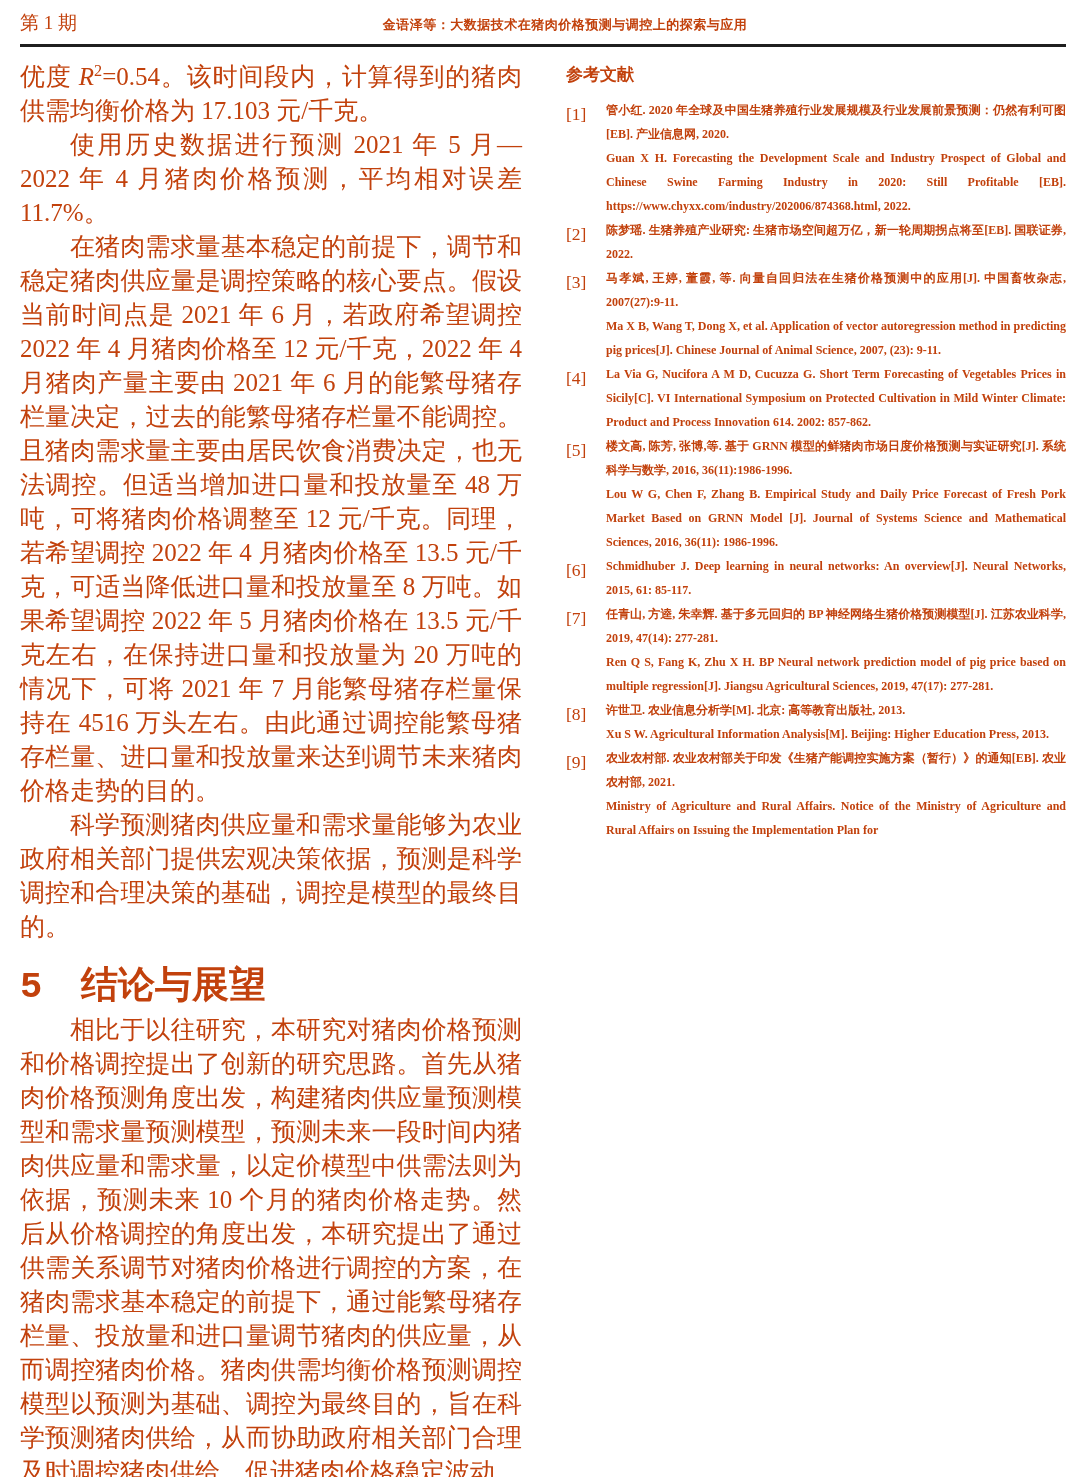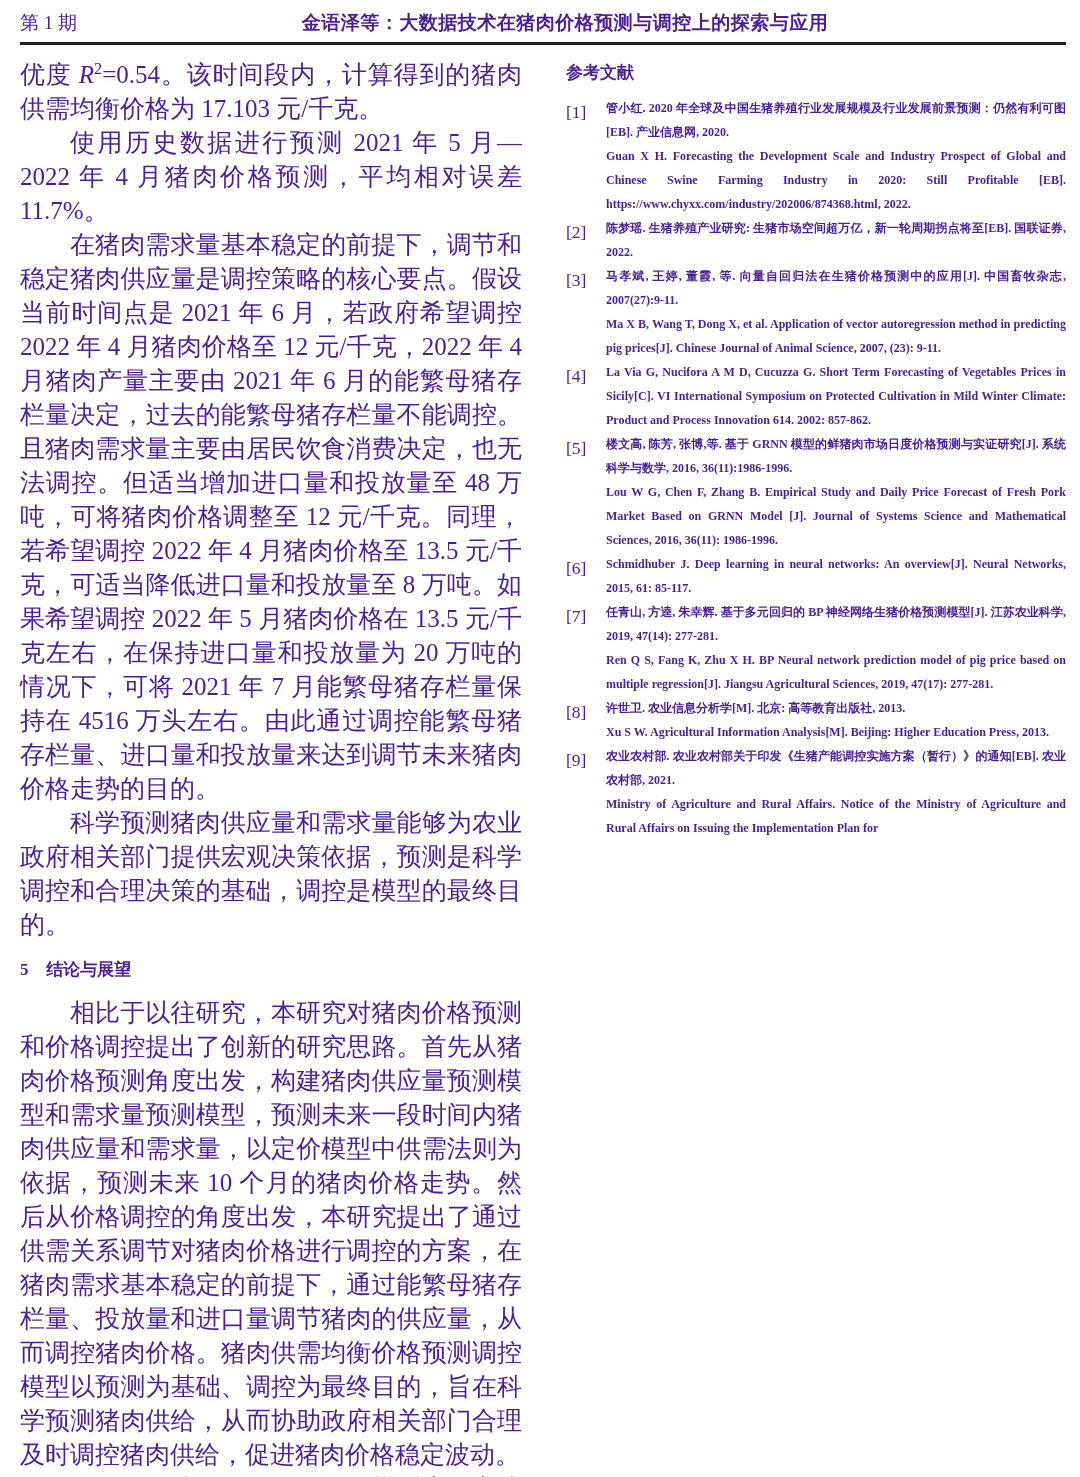--- a/index.html
+++ b/index.html
@@ -1,60 +1,60 @@
 <!DOCTYPE html>
 <html lang="zh"><head>
 <meta charset="utf-8">
 <style>
   html,body { margin:0; padding:0; background:#e8e8e8; }
   .page {
     position:relative;
     width:1080px; height:1477px;
     margin:0 auto;
     background:#ffffff;
-    color:#4c1d95;
+    color:#c2410c;
     box-sizing:border-box;
     padding:10px 14px 0 20px;
     overflow:hidden;
     font-family:"Liberation Serif","DejaVu Serif",serif;
   }
   
   .running-head {
     display:grid;
     grid-template-columns:1fr auto 1fr;
     align-items:baseline;
     font-size:19px;
     line-height:26px;
     border-bottom:3px solid #1f1f1f;
     padding-bottom:6px;
   }
   .rh-issue { text-align:left; }
-  .rh-title { text-align:center; font-weight:700; font-family:"Liberation Sans","DejaVu Sans",sans-serif; font-size:19px; letter-spacing:0.5px;margin-left:44px; }
+  .rh-title { text-align:center; font-weight:700; font-family:"Liberation Sans","DejaVu Sans",sans-serif; font-size:13px; letter-spacing:0.5px;margin-left:44px; }
   .rh-page { text-align:right; padding-right:4px; }
   
   .columns { display:flex; gap:44px; margin-top:13px; }
   .col-left  { width:502px; flex:0 0 auto; }
   .col-right { flex:1 1 auto; min-width:0; }
   
   .col-left p {
     margin:0;
     font-size:25px;
     line-height:34px;
     text-align:justify;
     text-justify:inter-ideograph;
   }
   .col-left p.indent { text-indent:2em; }
   .var-italic { font-style:italic; }
   sup.exp { font-size:0.65em; line-height:0; }
   .section-heading {
-    margin:11px 0 9px 0;
-    font-size:17px;
+    margin:26px 0 9px 0;
+    font-size:37px;
     line-height:34px;
     font-weight:700;
-    font-family:Liberation Serif, serif;
+    font-family:Liberation Mono, monospace;
     text-align:left;
   }
   .section-heading .sec-title { margin-left:1.05em; }
   
   .ref-heading {
     margin:0 0 8px 0;
     font-size:17px;
     line-height:30px;
     font-weight:700;
     font-family:"Liberation Sans","DejaVu Sans",sans-serif;

